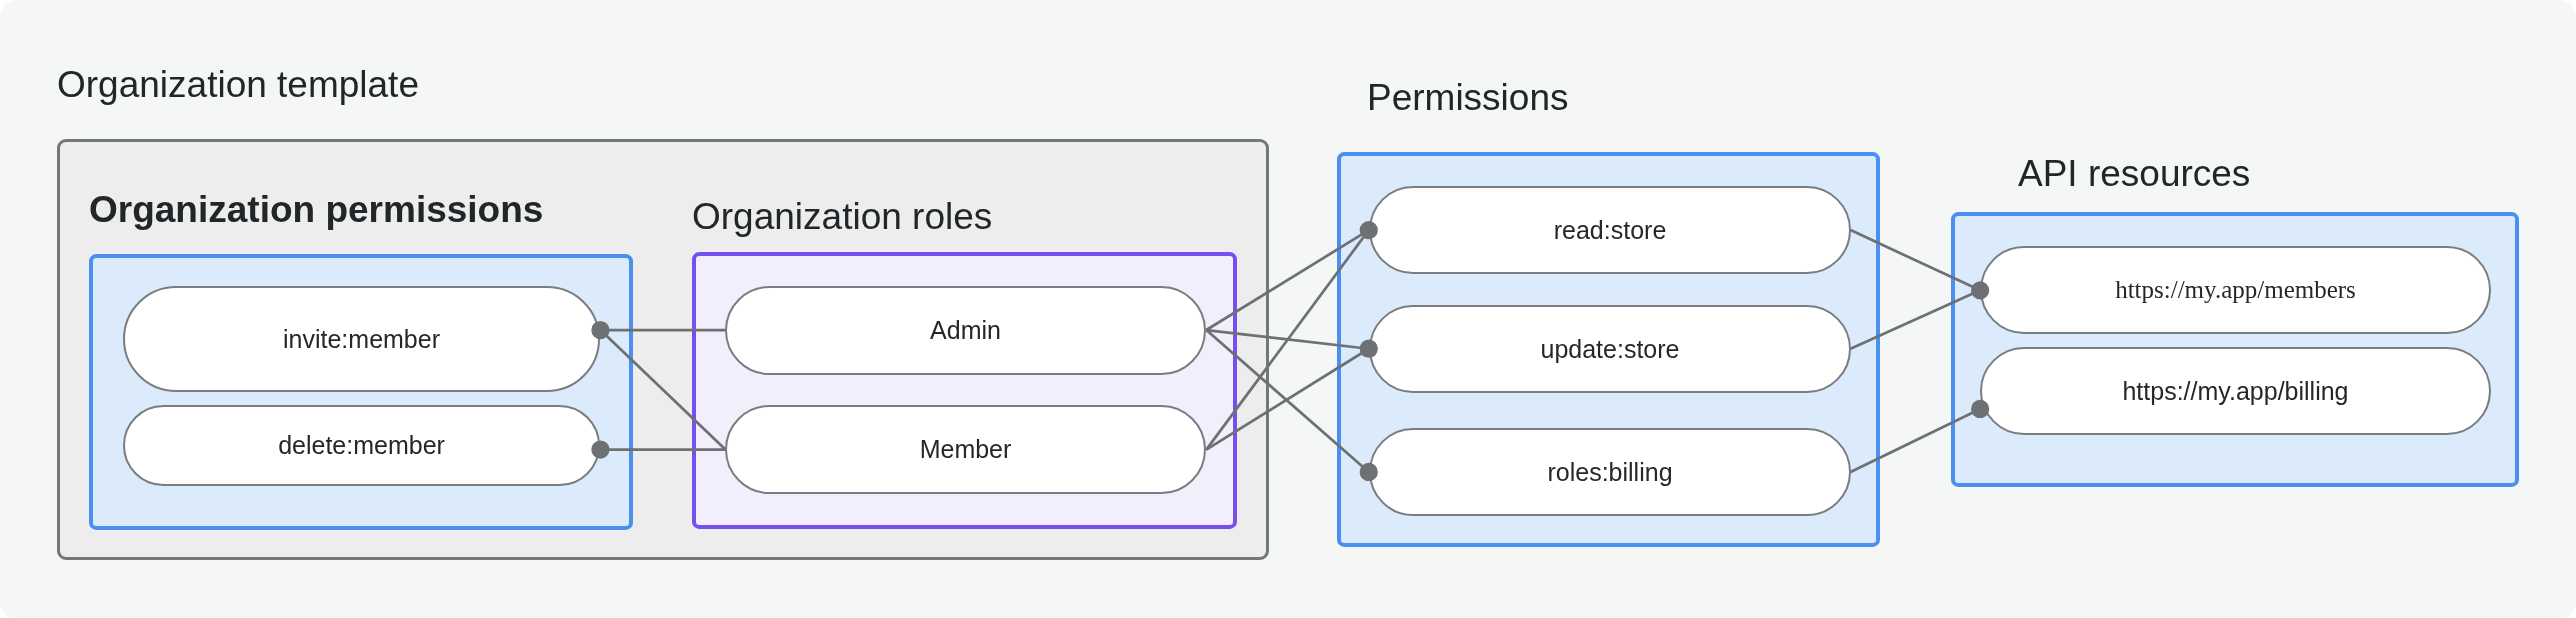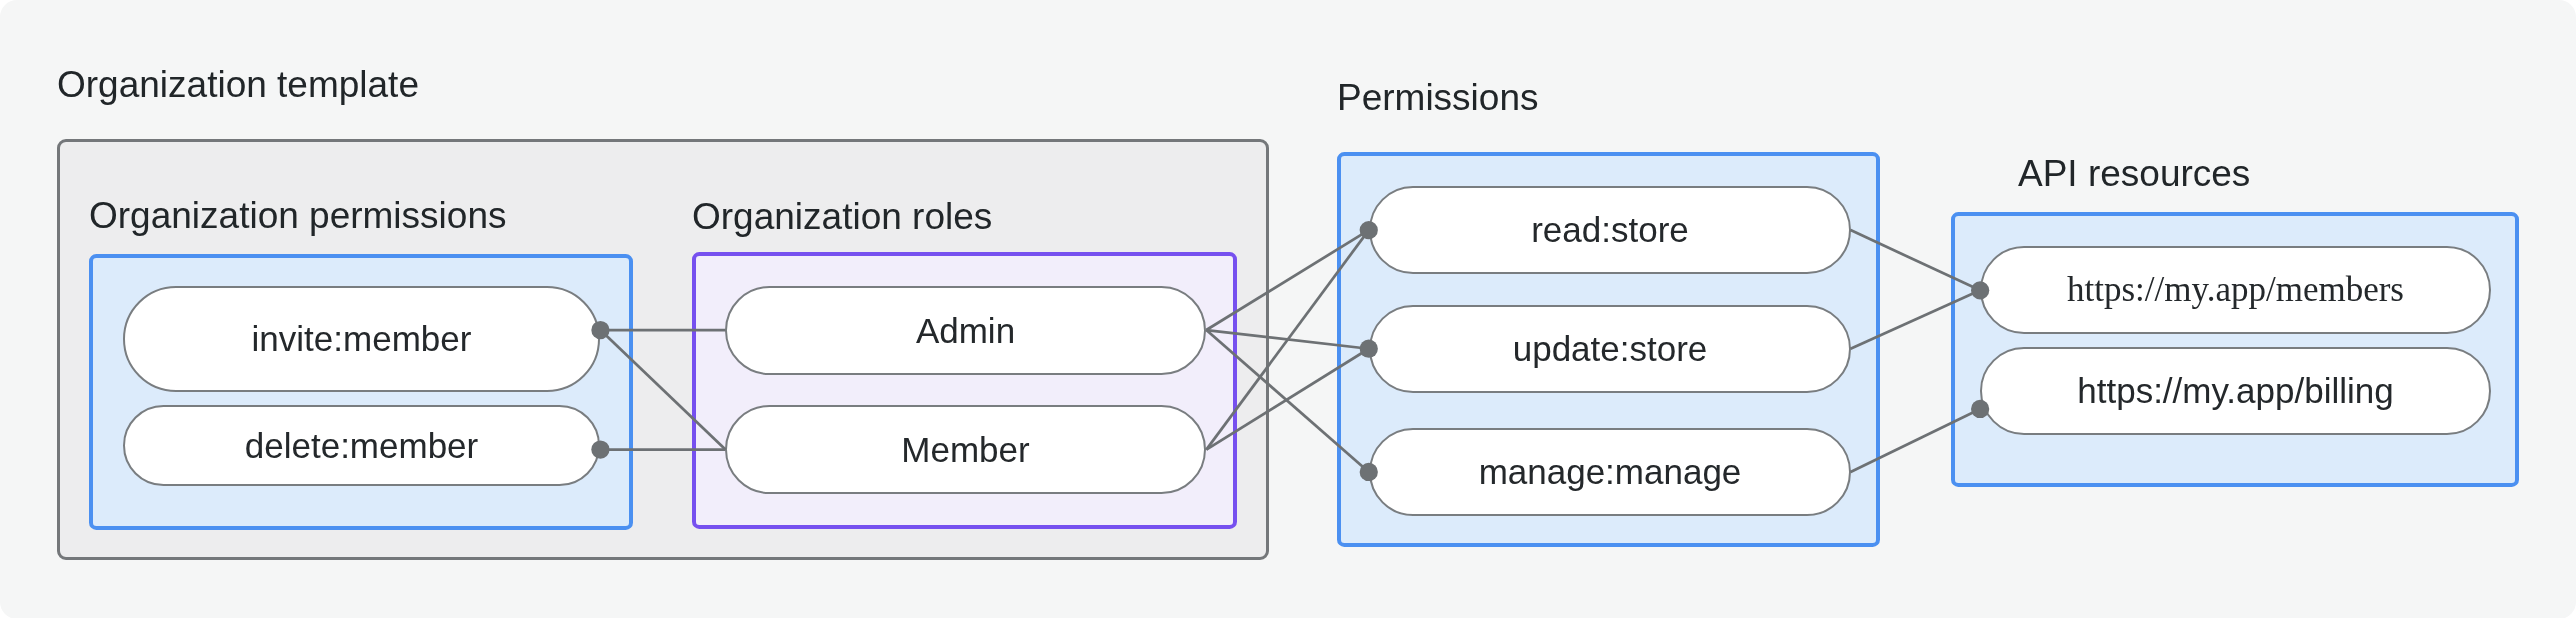--- a/index.html
+++ b/index.html
@@ -29,21 +29,21 @@
   }
   .pill{
     position:absolute;
     box-sizing:border-box;
     background:#ffffff;
     border:2.7px solid #797d80;
     border-radius:912px;
     display:flex;
     align-items:center;
     justify-content:center;
-    font-size:35px;
+    font-size:25px;
     color:#24282b;
     white-space:nowrap;
   }
   svg.wires{
     position:absolute;
     left:0;top:0;
     pointer-events:none;
   }
 </style>
 </head>
@@ -52,33 +52,33 @@
 <div class="canvas">
   <div id="groups-layer">
       <div class="group-box gray" style="left: 57px; top: 139px; width: 1212px; height: 421px;"></div>
       <div class="group-box blue" style="left: 89px; top: 254px; width: 544px; height: 276px;"></div>
       <div class="group-box purple" style="left: 692px; top: 252px; width: 545px; height: 277px;"></div>
       <div class="group-box blue" style="left: 1337px; top: 152px; width: 543px; height: 395px;"></div>
       <div class="group-box blue" style="left: 1951px; top: 212px; width: 568px; height: 275px;"></div>
     </div>
   <div id="labels-layer">
       <div class="group-label" style="left: 57px; top: 64px;">Organization template</div>
-      <div class="group-label" style="left: 89px; top: 195px;">Organization permissions</div>
+      <div class="group-label" style="left: 89px; top: 189px; font-weight: bold;">Organization permissions</div>
       <div class="group-label" style="left: 692px; top: 196px;">Organization roles</div>
-      <div class="group-label" style="left: 1337px; top: 77px;">Permissions</div>
+      <div class="group-label" style="left: 1367px; top: 77px;">Permissions</div>
       <div class="group-label" style="left: 1986px; top: 153px; margin-left: 32px;">API resources</div>
     </div>
   <div id="nodes-layer">
       <div class="pill" style="left: 123px; top: 286px; width: 477px; height: 106px;">invite:member</div>
       <div class="pill" style="left: 123px; top: 405px; width: 477px; height: 81px;">delete:member</div>
       <div class="pill" style="left: 725px; top: 286px; width: 481px; height: 89px;">Admin</div>
       <div class="pill" style="left: 725px; top: 405px; width: 481px; height: 89px;">Member</div>
       <div class="pill" style="left: 1369px; top: 186px; width: 482px; height: 88px;">read:store</div>
       <div class="pill" style="left: 1369px; top: 305px; width: 482px; height: 88px;">update:store</div>
-      <div class="pill" style="left: 1369px; top: 428px; width: 482px; height: 88px;">manage:manage</div>
+      <div class="pill" style="left: 1369px; top: 428px; width: 482px; height: 88px;">roles:billing</div>
       <div class="pill" style="left: 1980px; top: 246px; width: 511px; height: 88px; font-family: Liberation Serif, serif;">https://my.app/members</div>
       <div class="pill" style="left: 1980px; top: 347px; width: 511px; height: 88px;">https://my.app/billing</div>
     </div>
   <svg class="wires" id="wires" width="2576" height="619" viewBox="0 0 2823 678">
       <line x1="658" y1="361.5" x2="795" y2="361.5" stroke="#6d7174" stroke-width="3"></line>
       <line x1="658" y1="361.5" x2="795" y2="492.5" stroke="#6d7174" stroke-width="3"></line>
       <line x1="658" y1="492.5" x2="795" y2="492.5" stroke="#6d7174" stroke-width="3"></line>
       <line x1="1322" y1="361.5" x2="1500" y2="252" stroke="#6d7174" stroke-width="3"></line>
       <line x1="1322" y1="361.5" x2="1500" y2="382" stroke="#6d7174" stroke-width="3"></line>
       <line x1="1322" y1="361.5" x2="1500" y2="517" stroke="#6d7174" stroke-width="3"></line>

